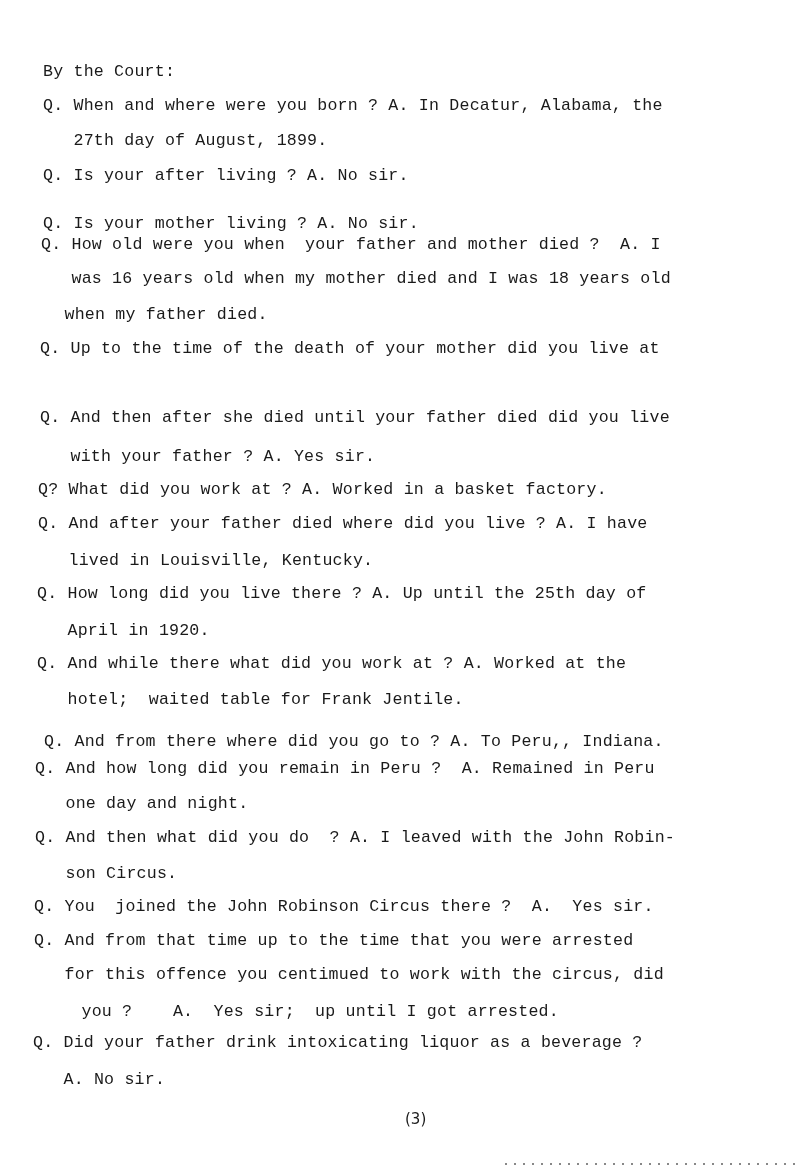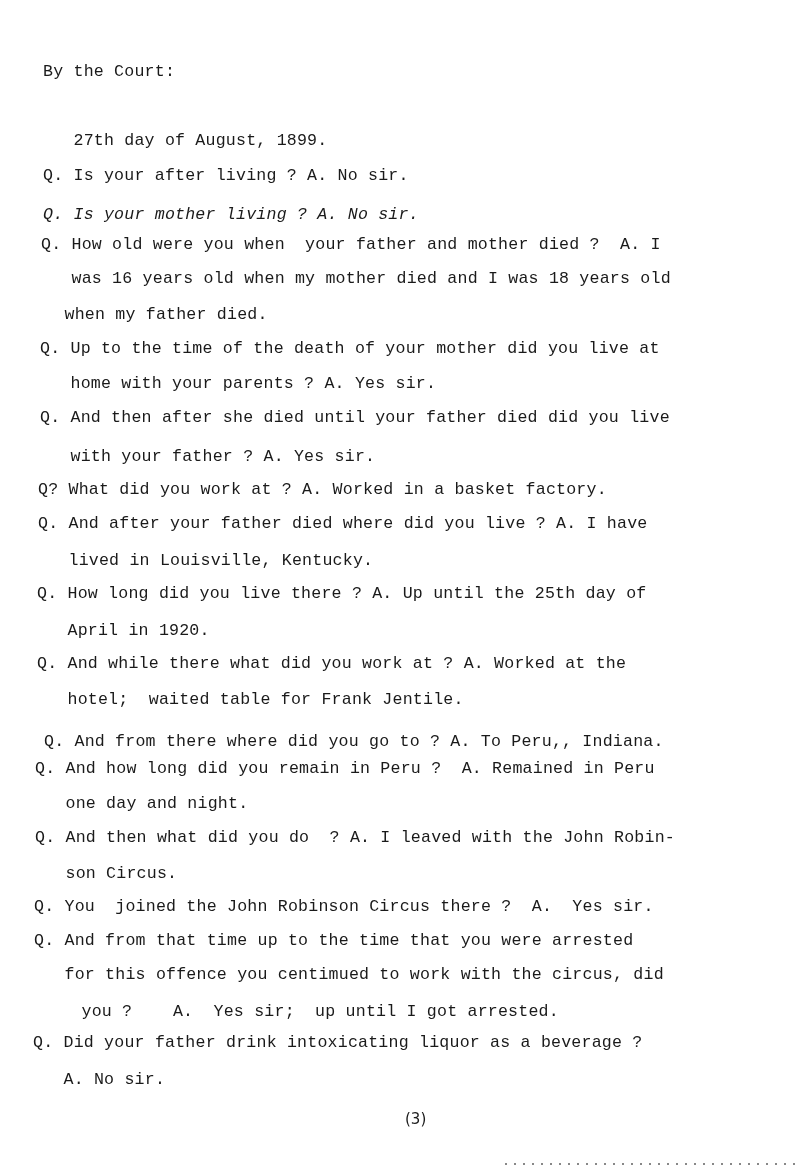--- a/index.html
+++ b/index.html
@@ -21,28 +21,28 @@
     position: absolute; left: 505px; top: 1163px; width: 295px; height: 2px;
     background: repeating-linear-gradient(to right, #888 0 2px, transparent 2px 9px);
   }
 </style>
 </head>
 <body>
 
 <div class="page">
   <div class="line" style="left:43px;top:62px;">By the Court:</div>
 
+  <div class="line" style="left:43px;top:96px;">Q. When and where were you born ? A. In Decatur, Alabama, the</div>
   <div class="line" style="left:43px;top:131px;">   27th day of August, 1899.</div>
   <div class="line" style="left:43px;top:166px;">Q. Is your after living ? A. No sir.</div>
-  <div class="line" style="left:43px;top:205px;font-style:italic;">Q. Is your mother living ? A. No sir.</div>
+  <div class="line" style="left:43px;top:214px;">Q. Is your mother living ? A. No sir.</div>
   <div class="line" style="left:41px;top:235px;">Q. How old were you when  your father and mother died ?  A. I</div>
   <div class="line" style="left:41px;top:269px;">   was 16 years old when my mother died and I was 18 years old</div>
   <div class="line" style="left:34px;top:305px;">   when my father died.</div>
   <div class="line" style="left:40px;top:339px;">Q. Up to the time of the death of your mother did you live at</div>
-  <div class="line" style="left:40px;top:374px;">   home with your parents ? A. Yes sir.</div>
   <div class="line" style="left:40px;top:447px;">   with your father ? A. Yes sir.</div>
   <div class="line" style="left:40px;top:408px;">Q. And then after she died until your father died did you live</div>
   <div class="line" style="left:38px;top:480px;">Q? What did you work at ? A. Worked in a basket factory.</div>
   <div class="line" style="left:38px;top:514px;">Q. And after your father died where did you live ? A. I have</div>
   <div class="line" style="left:38px;top:551px;">   lived in Louisville, Kentucky.</div>
   <div class="line" style="left:37px;top:584px;">Q. How long did you live there ? A. Up until the 25th day of</div>
   <div class="line" style="left:37px;top:621px;">   April in 1920.</div>
   <div class="line" style="left:37px;top:654px;">Q. And while there what did you work at ? A. Worked at the</div>
   <div class="line" style="left:37px;top:690px;">   hotel;  waited table for Frank Jentile.</div>
   <div class="line" style="left:44px;top:724px;margin-top:8px;">Q. And from there where did you go to ? A. To Peru,, Indiana.</div>

